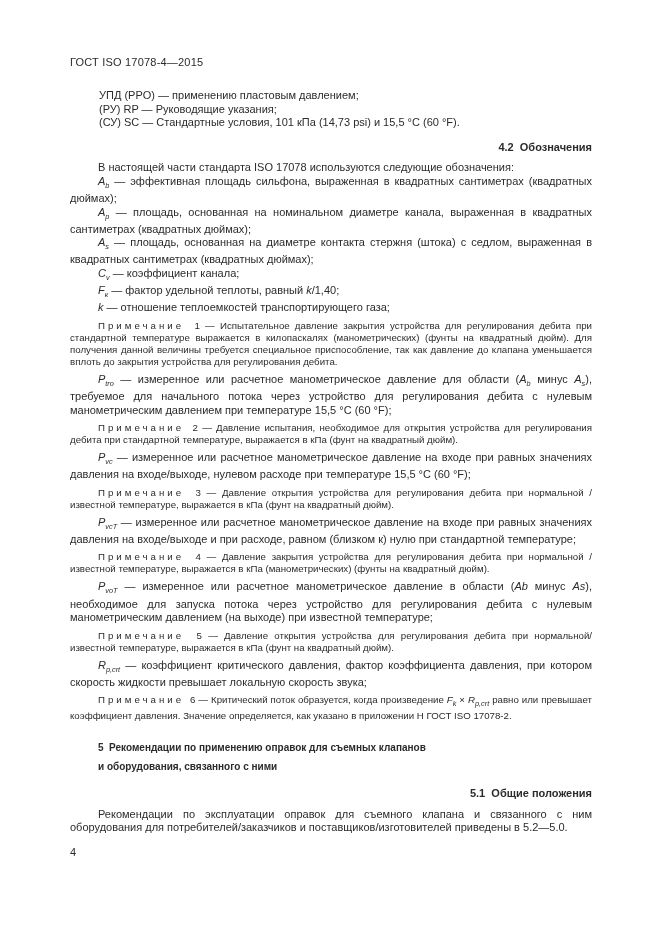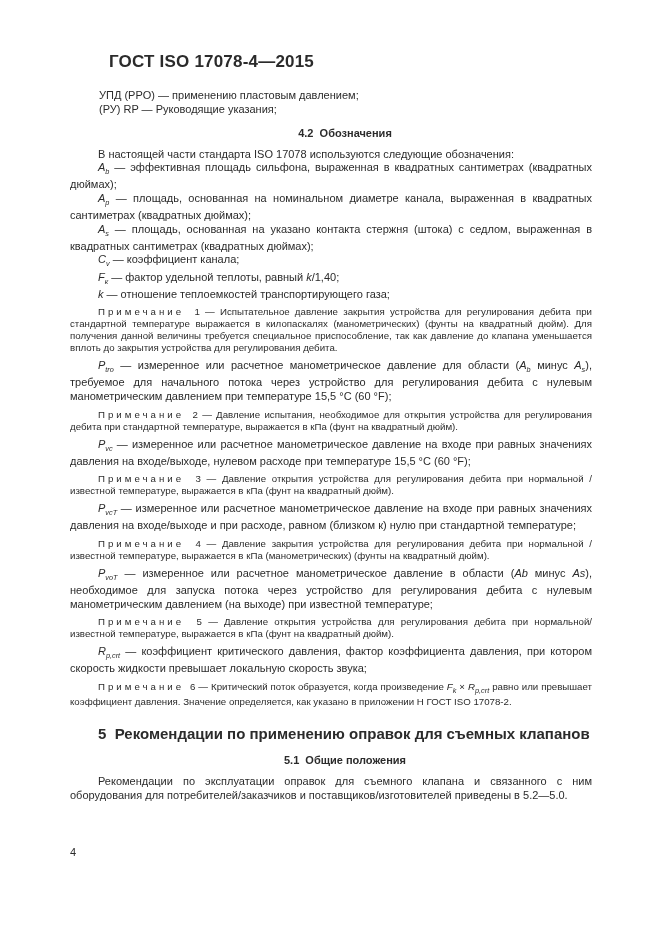--- a/index.html
+++ b/index.html
@@ -16,46 +16,45 @@
     color: #2b2b2b;
   }
   .page {
     position: absolute;
     inset: 0;
     padding: 55px 69px 0 70px;
     box-sizing: border-box;
     background: #ffffff;
   }
   .doc-header {
-    font-weight: bold;
-    font-size: 17px;
+    font-weight: normal;
+    font-size: 11px;
     line-height: 14px;
     letter-spacing: 0.2px;
     margin-bottom: 20px;
-    margin-left: 39px;
   }
   .blk {
     font-size: 11px;
     line-height: 13.6px;
     text-align: justify;
     text-indent: 28px;
   }
   .blk-abbr {
     text-indent: 0;
     margin-left: 29px;
     text-align: left;
   }
   .blk-h4 {
     font-weight: bold;
-    text-align: center;
+    text-align: right;
     margin: 11px 0 7px 0;
   }
   .blk-h5 {
     font-weight: bold;
-    font-size: 15px;
+    font-size: 10px;
     line-height: 19px;
     text-align: left;
     text-indent: 0;
     padding-left: 28px;
     margin: 16px 0 10px 0;
   }
   .blk-note {
     font-size: 9.7px;
     line-height: 12px;
     margin: 5px 0;
@@ -76,37 +75,38 @@
   }
 </style>
 </head>
 <body>
 
 <div class="page">
   <div class="doc-header">ГОСТ ISO 17078-4—2015</div>
   <main id="doc-body">
       <div class="blk blk-abbr"><span>УПД (PPO) — применению пластовым давлением;</span></div>
       <div class="blk blk-abbr"><span>(РУ) RP — Руководящие указания;</span></div>
+      <div class="blk blk-abbr"><span>(СУ) SC — Стандартные условия, 101 кПа (14,73 psi) и 15,5 °C (60 °F).</span></div>
       <div class="blk blk-h4"><span>4.2&nbsp;&nbsp;Обозначения</span></div>
       <div class="blk blk-p"><span>В настоящей части стандарта ISO 17078 используются следующие обозначения:</span></div>
       <div class="blk blk-p"><span class="seg-i">A</span><span class="seg-sub">b</span><span> — эффективная площадь сильфона, выраженная в квадратных сантиметрах (квадратных дюймах);</span></div>
       <div class="blk blk-p"><span class="seg-i">A</span><span class="seg-sub">p</span><span> — площадь, основанная на номинальном диаметре канала, выраженная в квадратных сантиметрах (квадратных дюймах);</span></div>
-      <div class="blk blk-p"><span class="seg-i">A</span><span class="seg-sub">s</span><span> — площадь, основанная на указано контакта стержня (штока) с седлом, выраженная в квадратных сантиметрах (квадратных дюймах);</span></div>
+      <div class="blk blk-p"><span class="seg-i">A</span><span class="seg-sub">s</span><span> — площадь, основанная на диаметре контакта стержня (штока) с седлом, выраженная в квадратных сантиметрах (квадратных дюймах);</span></div>
       <div class="blk blk-p"><span class="seg-i">C</span><span class="seg-sub">v</span><span> — коэффициент канала;</span></div>
       <div class="blk blk-p"><span class="seg-i">F</span><span class="seg-sub">к</span><span> — фактор удельной теплоты, равный </span><span class="seg-i">k</span><span>/1,40;</span></div>
       <div class="blk blk-p"><span class="seg-i">k</span><span> — отношение теплоемкостей транспортирующего газа;</span></div>
       <div class="blk blk-note"><span class="seg-nl">Примечание</span><span>&nbsp;&nbsp;1 — Испытательное давление закрытия устройства для регулирования дебита при стандартной температуре выражается в килопаскалях (манометрических) (фунты на квадратный дюйм). Для получения данной величины требуется специальное приспособление, так как давление до клапана уменьшается вплоть до закрытия устройства для регулирования дебита.</span></div>
       <div class="blk blk-p"><span class="seg-i">P</span><span class="seg-sub">tro</span><span> — измеренное или расчетное манометрическое давление для области (</span><span class="seg-i">A</span><span class="seg-sub">b</span><span> минус </span><span class="seg-i">A</span><span class="seg-sub">s</span><span>), требуемое для начального потока через устройство для регулирования дебита с нулевым манометрическим давлением при температуре 15,5 °C (60 °F);</span></div>
       <div class="blk blk-note"><span class="seg-nl">Примечание</span><span>&nbsp;&nbsp;2 — Давление испытания, необходимое для открытия устройства для регулирования дебита при стандартной температуре, выражается в кПа (фунт на квадратный дюйм).</span></div>
       <div class="blk blk-p"><span class="seg-i">P</span><span class="seg-sub">vc</span><span> — измеренное или расчетное манометрическое давление на входе при равных значениях давления на входе/выходе, нулевом расходе при температуре 15,5 °C (60 °F);</span></div>
       <div class="blk blk-note"><span class="seg-nl">Примечание</span><span>&nbsp;&nbsp;3 — Давление открытия устройства для регулирования дебита при нормальной / известной температуре, выражается в кПа (фунт на квадратный дюйм).</span></div>
       <div class="blk blk-p"><span class="seg-i">P</span><span class="seg-sub">vcT</span><span> — измеренное или расчетное манометрическое давление на входе при равных значениях давления на входе/выходе и при расходе, равном (близком к) нулю при стандартной температуре;</span></div>
       <div class="blk blk-note"><span class="seg-nl">Примечание</span><span>&nbsp;&nbsp;4 — Давление закрытия устройства для регулирования дебита при нормальной / известной температуре, выражается в кПа (манометрических) (фунты на квадратный дюйм).</span></div>
       <div class="blk blk-p"><span class="seg-i">P</span><span class="seg-sub">voT</span><span> — измеренное или расчетное манометрическое давление в области (</span><span class="seg-i">Ab</span><span> минус </span><span class="seg-i">As</span><span>), необходимое для запуска потока через устройство для регулирования дебита с нулевым манометрическим давлением (на выходе) при известной температуре;</span></div>
       <div class="blk blk-note"><span class="seg-nl">Примечание</span><span>&nbsp;&nbsp;5 — Давление открытия устройства для регулирования дебита при нормальной/известной температуре, выражается в кПа (фунт на квадратный дюйм).</span></div>
       <div class="blk blk-p"><span class="seg-i">R</span><span class="seg-sub">p,crt</span><span> — коэффициент критического давления, фактор коэффициента давления, при котором скорость жидкости превышает локальную скорость звука;</span></div>
       <div class="blk blk-note"><span class="seg-nl">Примечание</span><span>&nbsp;&nbsp;6 — Критический поток образуется, когда произведение </span><span class="seg-i">F</span><span class="seg-sub">k</span><span> × </span><span class="seg-i">R</span><span class="seg-sub">p,crt</span><span> равно или превышает коэффициент давления. Значение определяется, как указано в приложении Н ГОСТ ISO 17078-2.</span></div>
-      <div class="blk blk-h5"><span>5&nbsp;&nbsp;Рекомендации по применению оправок для съемных клапанов</span><br></div>
+      <div class="blk blk-h5"><span>5&nbsp;&nbsp;Рекомендации по применению оправок для съемных клапанов</span><br><span>и оборудования, связанного с ними</span></div>
       <div class="blk blk-h4"><span>5.1&nbsp;&nbsp;Общие положения</span></div>
       <div class="blk blk-p"><span>Рекомендации по эксплуатации оправок для съемного клапана и связанного с ним оборудования для потребителей/заказчиков и поставщиков/изготовителей приведены в 5.2—5.0.</span></div>
     </main>
   <div class="page-number">4</div>
 </div>
 
 </body></html>

